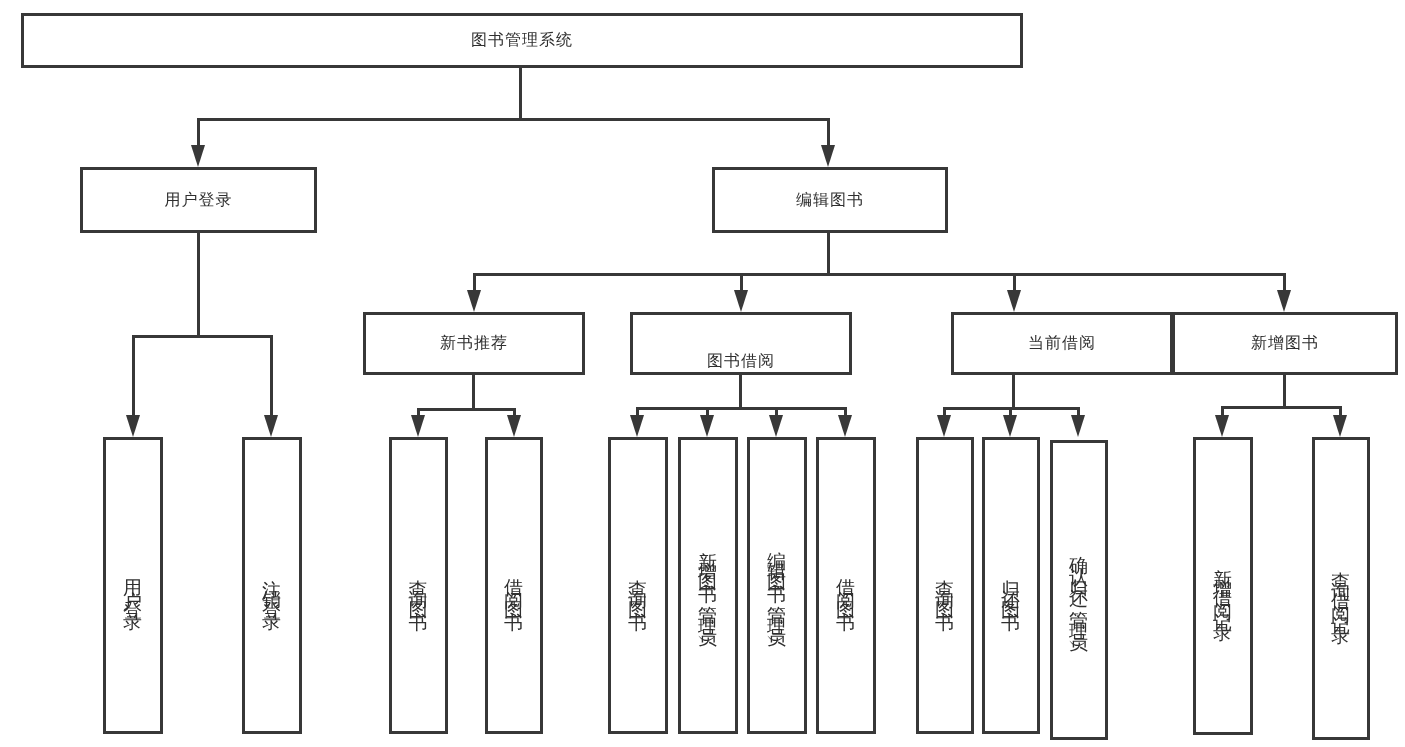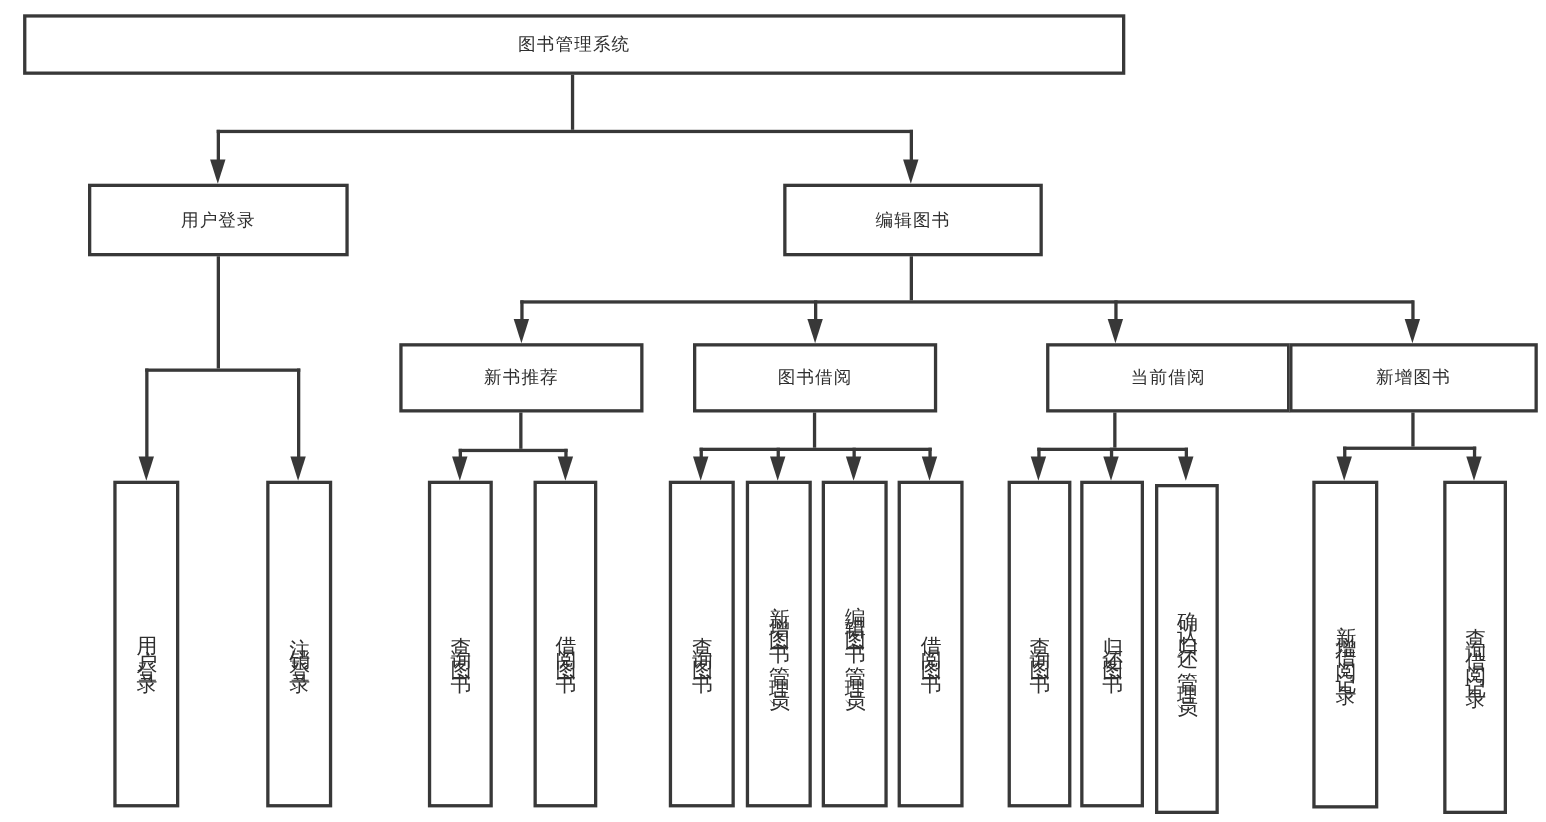--- a/index.html
+++ b/index.html
@@ -85,21 +85,21 @@
   <div class="vline" style="left:740px;top:273px;height:20px;"></div>
   <div class="arrow" style="left:734px;top:290px;"></div>
   <div class="vline" style="left:1013px;top:273px;height:20px;"></div>
   <div class="arrow" style="left:1007px;top:290px;"></div>
   <div class="vline" style="left:1283px;top:273px;height:20px;"></div>
   <div class="arrow" style="left:1277px;top:290px;"></div>
 
   <div class="box" style="left:363px;top:312px;width:222px;height:63px;">
     <span class="htext">新书推荐</span>
   </div>
-  <div class="box" style="left:630px;top:312px;width:222px;height:63px;">
+  <div class="box" style="left:630px;top:312px;width:222px;height:63px;align-items:flex-end;">
     <span class="htext">图书借阅</span>
   </div>
   <div class="box" style="left:903px;top:312px;width:222px;height:63px;margin-left:48px;">
     <span class="htext">当前借阅</span>
   </div>
   <div class="box" style="left:1172px;top:312px;width:226px;height:63px;">
     <span class="htext">新增图书</span>
   </div>
 
   <div class="vline" style="left:472px;top:375px;height:33px;"></div>

